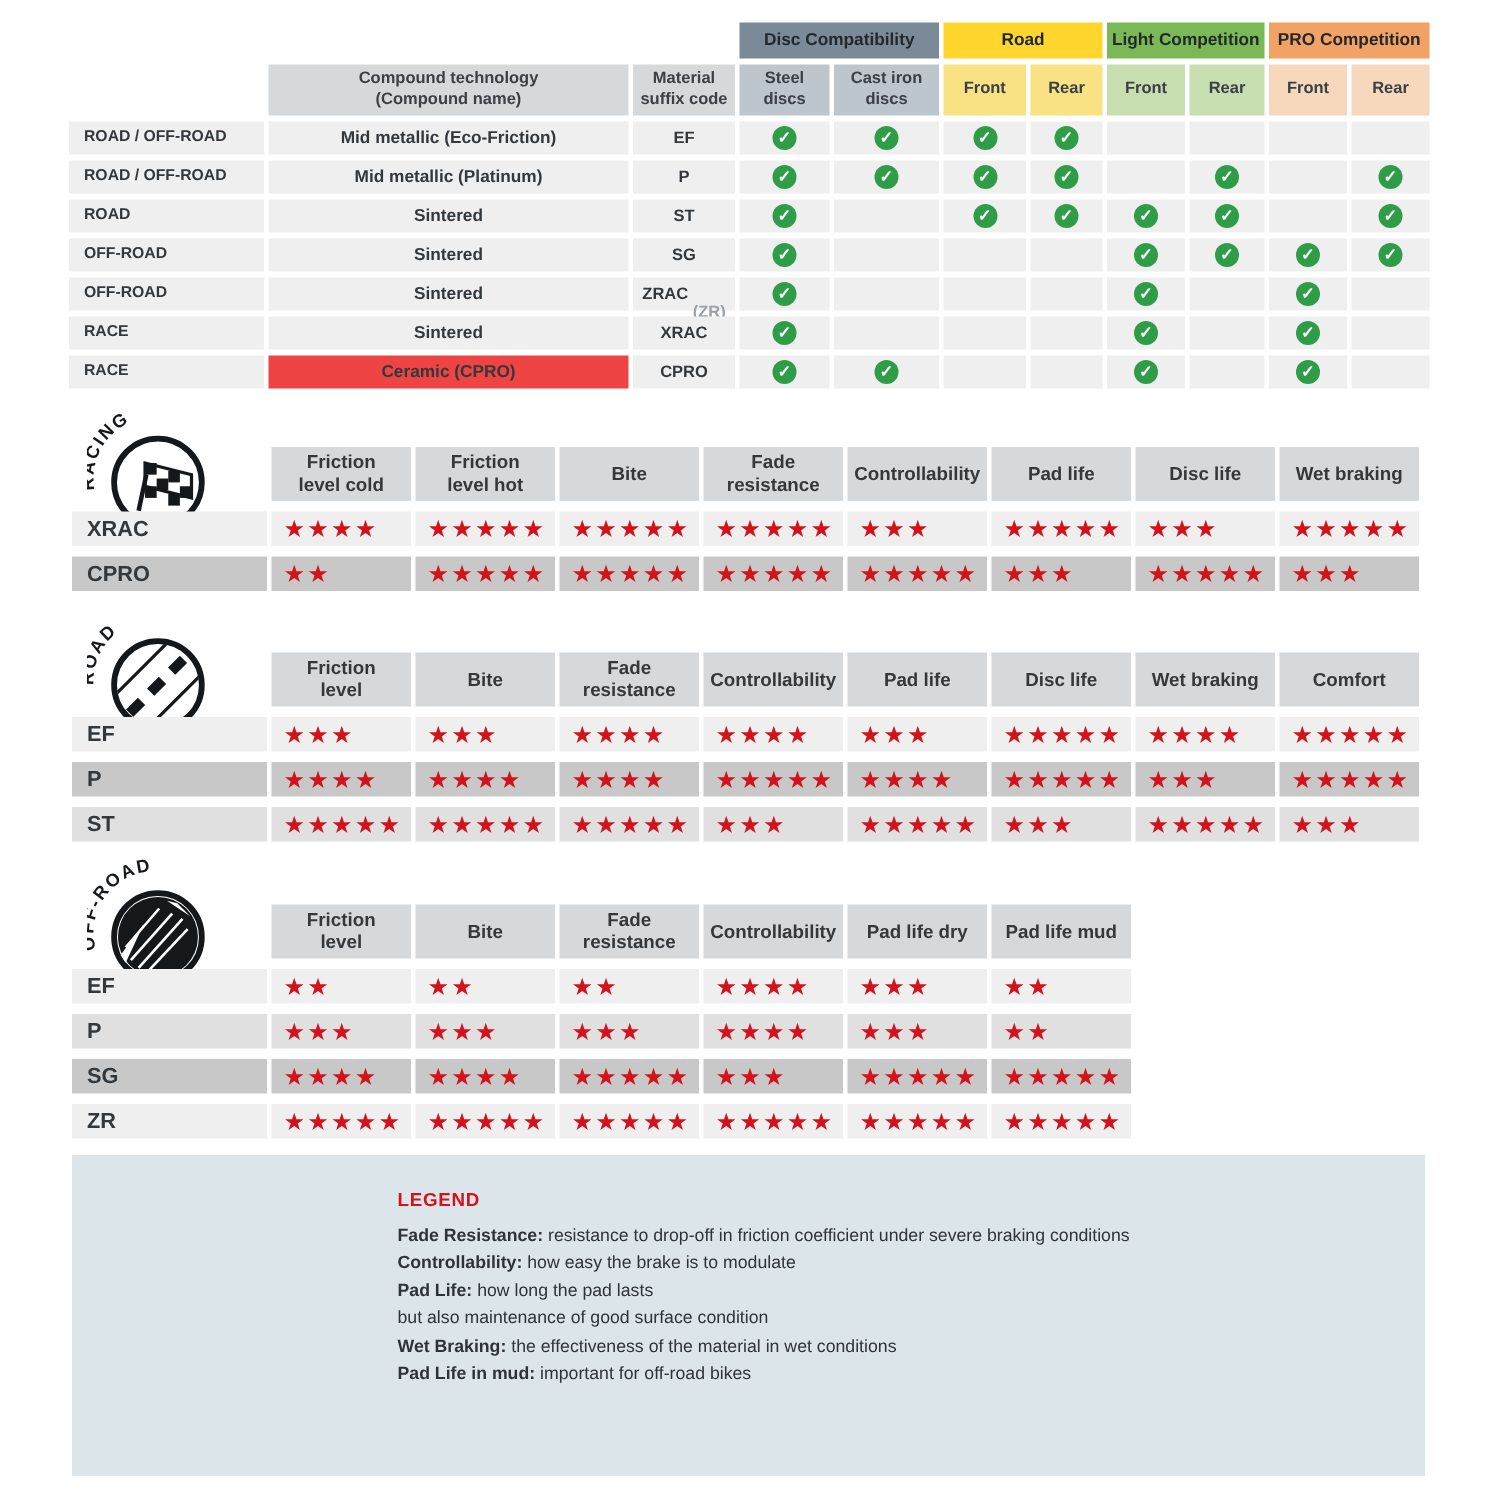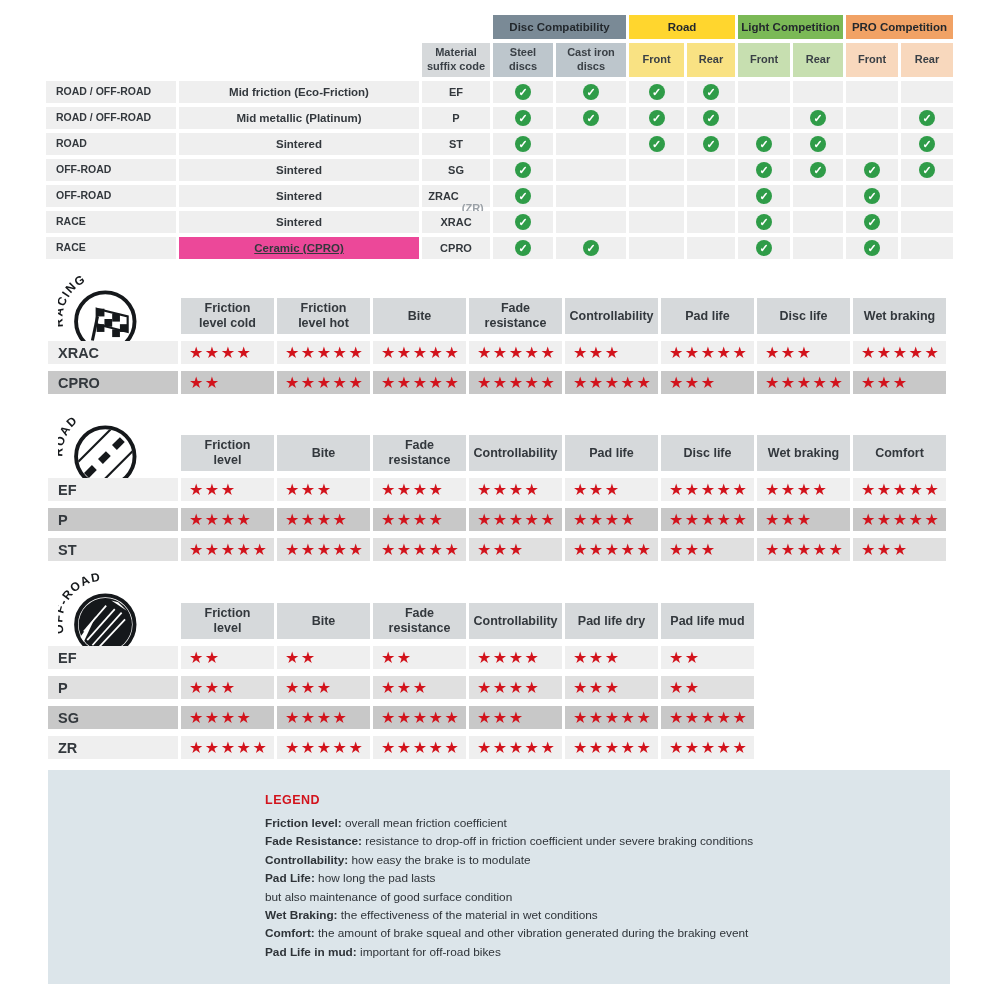--- a/index.html
+++ b/index.html
@@ -58,34 +58,36 @@
 </head>
 <body>
 
 <div id="page">
 
   <div id="compat">
       <div class="group-hd" style="grid-column: 4 / span 2; background: rgb(122, 138, 150);">Disc Compatibility</div>
       <div class="group-hd" style="grid-column: 6 / span 2; background: rgb(255, 214, 46);">Road</div>
       <div class="group-hd" style="grid-column: 8 / span 2; background: rgb(123, 185, 86);">Light Competition</div>
       <div class="group-hd" style="grid-column: 10 / span 2; background: rgb(241, 162, 101);">PRO Competition</div>
+      <div class="col-hd" style="grid-column: 2; background: rgb(214, 217, 219);">Compound technology
+(Compound name)</div>
       <div class="col-hd" style="grid-column: 3; background: rgb(214, 217, 219);">Material
 suffix code</div>
       <div class="col-hd" style="grid-column: 4; background: rgb(189, 198, 204);">Steel
 discs</div>
       <div class="col-hd" style="grid-column: 5; background: rgb(189, 198, 204);">Cast iron
 discs</div>
       <div class="col-hd" style="grid-column: 6; background: rgb(249, 226, 131);">Front</div>
       <div class="col-hd" style="grid-column: 7; background: rgb(249, 226, 131);">Rear</div>
       <div class="col-hd" style="grid-column: 8; background: rgb(199, 223, 176);">Front</div>
       <div class="col-hd" style="grid-column: 9; background: rgb(199, 223, 176);">Rear</div>
       <div class="col-hd" style="grid-column: 10; background: rgb(248, 216, 189);">Front</div>
       <div class="col-hd" style="grid-column: 11; background: rgb(248, 216, 189);">Rear</div>
       <div class="c-cell c-use" style="grid-area: 3 / 1; background: rgb(239, 239, 239);">ROAD / OFF-ROAD</div>
-      <div class="c-cell c-tech" style="grid-area: 3 / 2; background: rgb(239, 239, 239);">Mid friction (Eco-Friction)</div>
+      <div class="c-cell c-tech" style="grid-area: 3 / 2; background: rgb(239, 239, 239);">Mid metallic (Eco-Friction)</div>
       <div class="c-cell" style="grid-area: 3 / 3; background: rgb(239, 239, 239);">
         <span>EF</span>
       </div>
       <div class="c-cell" style="grid-area: 3 / 4; background: rgb(239, 239, 239);">
         <span class="check" style="background: rgb(47, 156, 72);">✓</span>
       </div>
       <div class="c-cell" style="grid-area: 3 / 5; background: rgb(239, 239, 239);">
         <span class="check" style="background: rgb(47, 156, 72);">✓</span>
       </div>
       <div class="c-cell" style="grid-area: 3 / 6; background: rgb(239, 239, 239);">
@@ -204,21 +206,21 @@
       <div class="c-cell" style="grid-area: 8 / 7; background: rgb(239, 239, 239);"></div>
       <div class="c-cell" style="grid-area: 8 / 8; background: rgb(239, 239, 239);">
         <span class="check" style="background: rgb(47, 156, 72);">✓</span>
       </div>
       <div class="c-cell" style="grid-area: 8 / 9; background: rgb(239, 239, 239);"></div>
       <div class="c-cell" style="grid-area: 8 / 10; background: rgb(239, 239, 239);">
         <span class="check" style="background: rgb(47, 156, 72);">✓</span>
       </div>
       <div class="c-cell" style="grid-area: 8 / 11; background: rgb(239, 239, 239);"></div>
       <div class="c-cell c-use" style="grid-area: 9 / 1; background: rgb(239, 239, 239);">RACE</div>
-      <div class="c-cell c-tech" style="grid-area: 9 / 2; background: #ec4899; text-decoration: underline;">Ceramic (CPRO)</div>
+      <div class="c-cell c-tech" style="grid-area: 9 / 2; background: #ef4444;">Ceramic (CPRO)</div>
       <div class="c-cell" style="grid-area: 9 / 3; background: rgb(239, 239, 239);">
         <span>CPRO</span>
       </div>
       <div class="c-cell" style="grid-area: 9 / 4; background: rgb(239, 239, 239);">
         <span class="check" style="background: rgb(47, 156, 72);">✓</span>
       </div>
       <div class="c-cell" style="grid-area: 9 / 5; background: rgb(239, 239, 239);">
         <span class="check" style="background: rgb(47, 156, 72);">✓</span>
       </div>
       <div class="c-cell" style="grid-area: 9 / 6; background: rgb(239, 239, 239);"></div>
@@ -397,25 +399,23 @@
       <div class="r-stars" style="background: rgb(239, 239, 239); color: rgb(210, 19, 28);">★★★★★</div>
       <div class="r-stars" style="background: rgb(239, 239, 239); color: rgb(210, 19, 28);">★★★★★</div>
       <div class="r-stars" style="background: rgb(239, 239, 239); color: rgb(210, 19, 28);">★★★★★</div>
       <div class="r-stars" style="background: rgb(239, 239, 239); color: rgb(210, 19, 28);">★★★★★</div>
     </div>
 
   <div id="legend" style="background: rgb(220, 229, 234);">
     <div id="legend-inner">
       <div id="legend-title" style="color: rgb(210, 19, 28);">LEGEND</div>
       <div id="legend-lines">
-          <div class="legend-line"><b>Friction level: </b><span>overall mean friction coefficient</span></div>
           <div class="legend-line"><b>Fade Resistance: </b><span>resistance to drop-off in friction coefficient under severe braking conditions</span></div>
           <div class="legend-line"><b>Controllability: </b><span>how easy the brake is to modulate</span></div>
           <div class="legend-line"><b>Pad Life: </b><span>how long the pad lasts</span></div>
           <div class="legend-line"><span>but also maintenance of good surface condition</span></div>
           <div class="legend-line"><b>Wet Braking: </b><span>the effectiveness of the material in wet conditions</span></div>
-          <div class="legend-line"><b>Comfort: </b><span>the amount of brake squeal and other vibration generated during the braking event</span></div>
           <div class="legend-line"><b>Pad Life in mud: </b><span>important for off-road bikes</span></div>
         </div>
     </div>
   </div>
 
 </div>
 
 </body></html>

